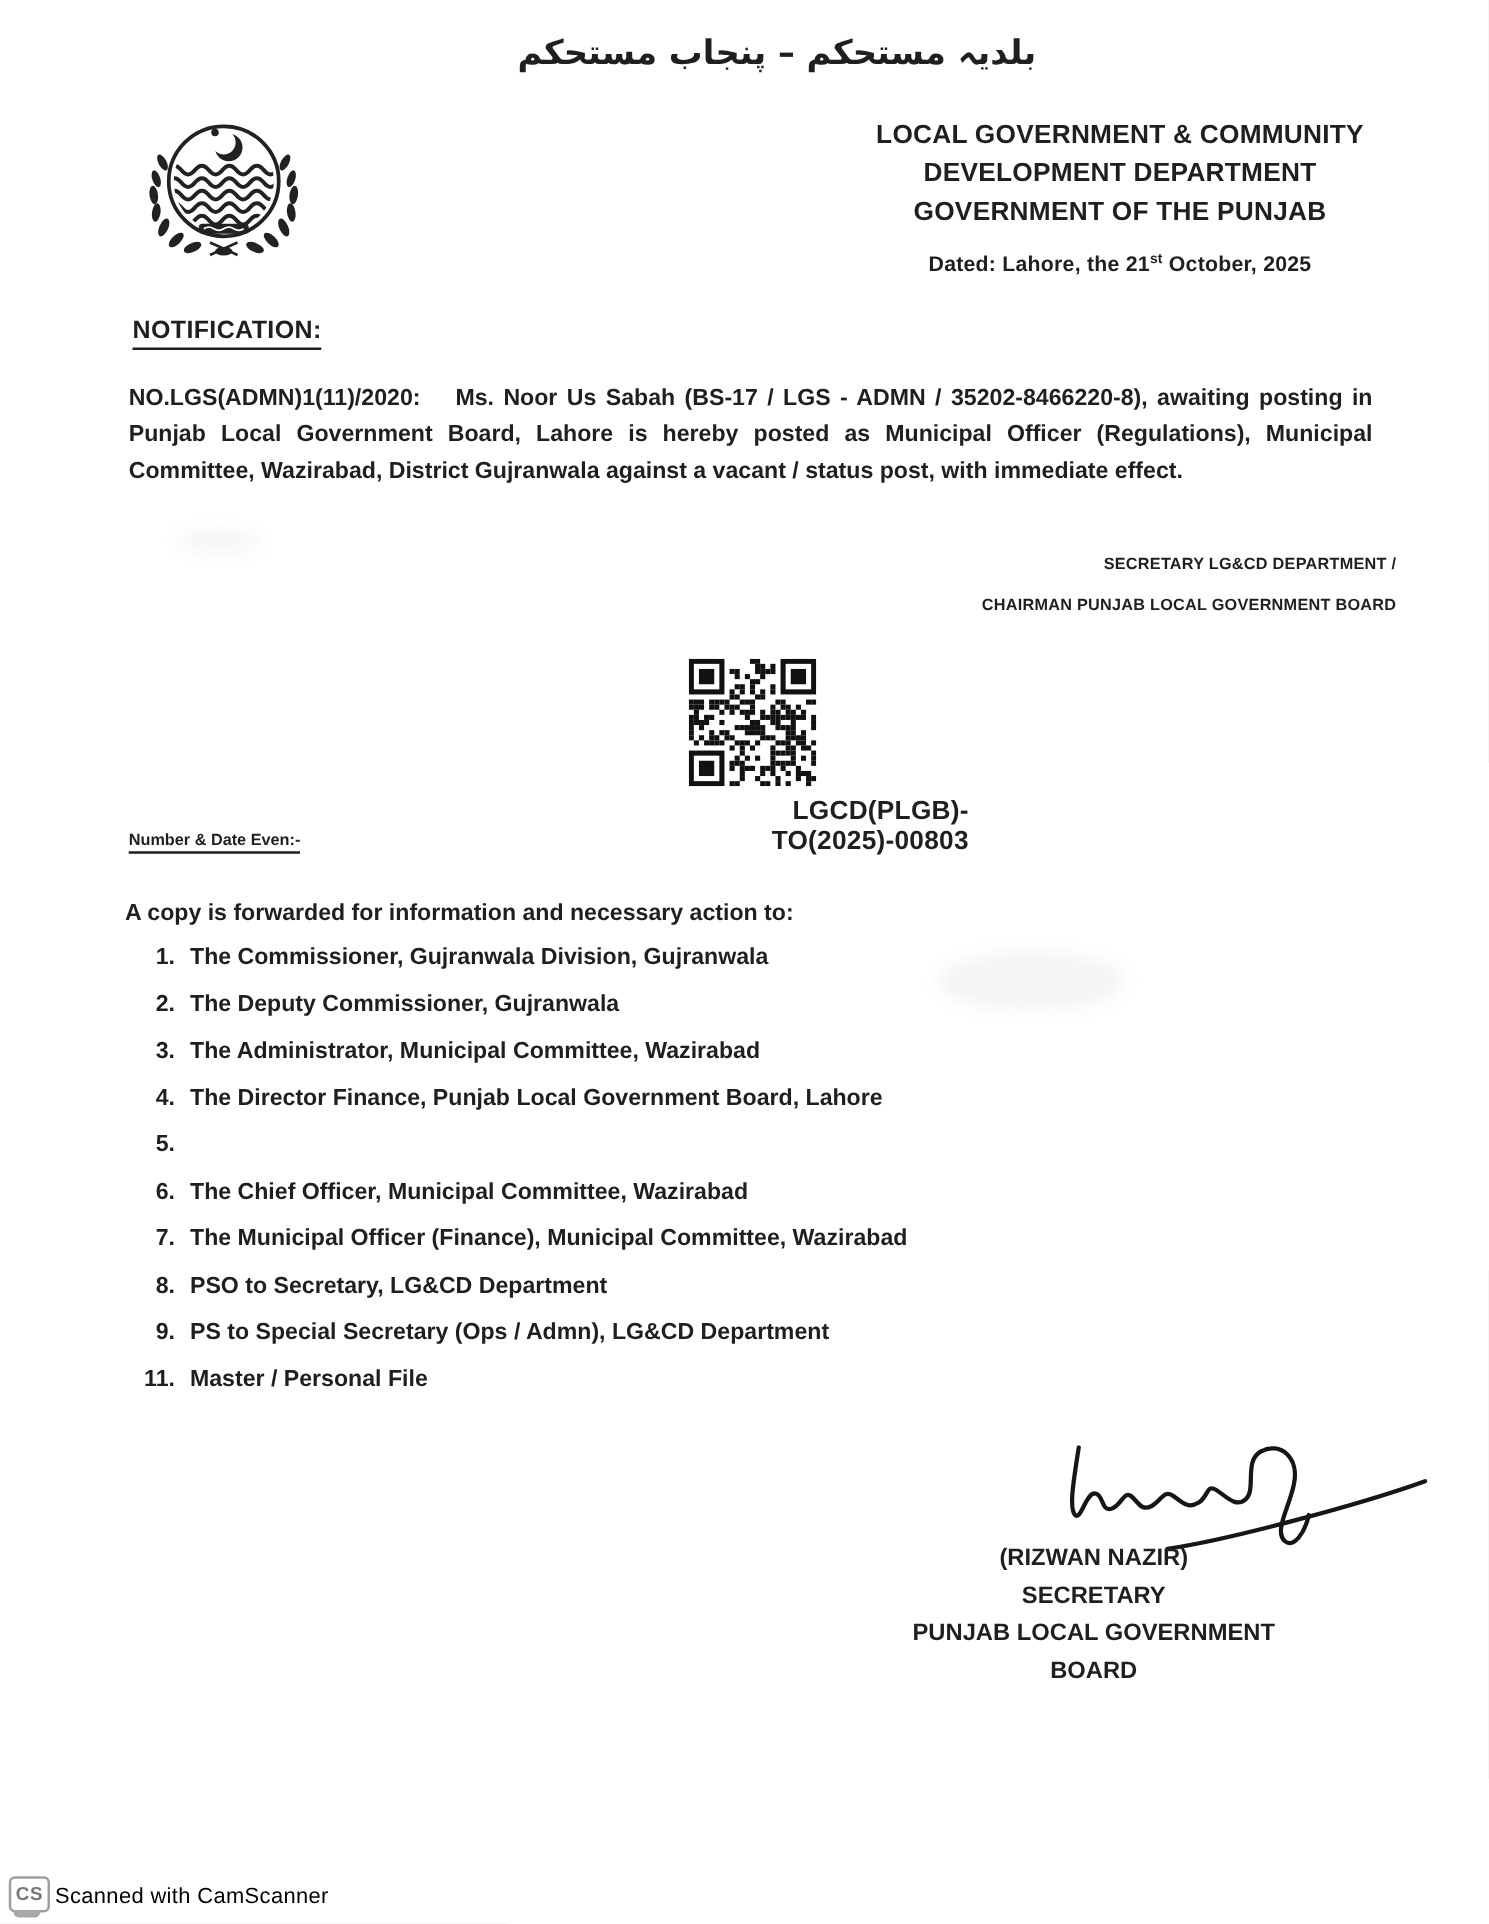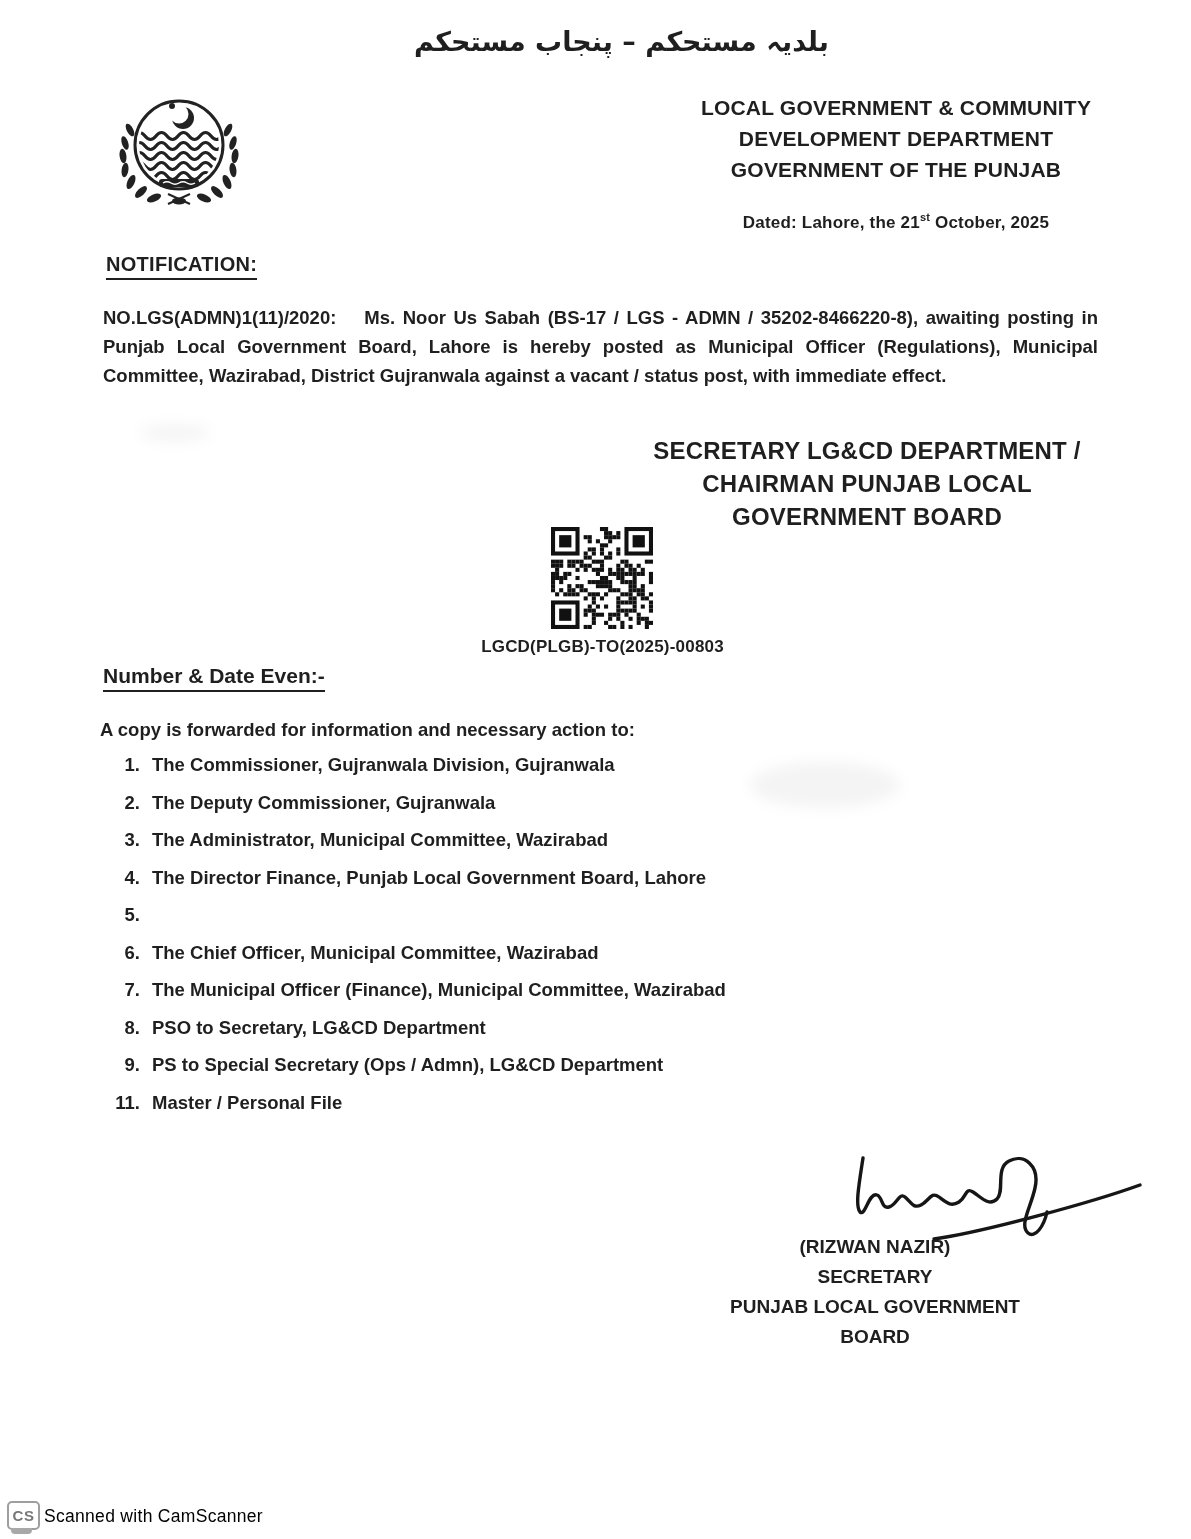--- a/index.html
+++ b/index.html
@@ -24,57 +24,57 @@
   }
   
   .crest{top:86px;left:100px;width:158px;height:122px;}
   .hdr{
     top:92px;left:698px;width:396px;
     text-align:center;
     font-size:21px;font-weight:bold;line-height:31px;
     letter-spacing:.2px;
   }
   .dated{
-    margin-top:28px;
+    margin-top:17px;
     font-size:17px;font-weight:bold;line-height:20px;
   }
   .dated sup{font-size:11px;vertical-align:super;line-height:0;}
   
   .notif-head{
     top:253px;left:106px;
     font-size:20px;font-weight:bold;
     border-bottom:2.5px solid #1f1f1f;
     padding-bottom:2px;letter-spacing:.3px;
   }
   .body-par{
     top:303px;left:103px;width:995px;
     font-size:18.5px;font-weight:600;line-height:29px;
     text-align:justify;
   }
   .refno{font-weight:bold;}
   .refgap{display:inline-block;width:28px;}
   
   .sig-title{
     top:434px;left:617px;width:500px;
-    text-align:center;
-    font-size:24px;font-weight:bold;line-height:33px;
+    text-align:right;
+    font-size:13px;font-weight:bold;line-height:33px;
     letter-spacing:.2px;
   }
   
   .qr{top:527px;left:551px;width:102px;height:102px;}
   .qr svg{width:102px;height:102px;display:block;}
   .qr-caption{
-    top:637px;left:455px;width:295px;
-    text-align:center;
-    font-size:17px;font-weight:bold;letter-spacing:.2px;
+    top:637px;left:480px;width:295px;
+    text-align:right;
+    font-size:21px;font-weight:bold;letter-spacing:.2px;
   }
   
   .nd-head{
     top:664px;left:103px;
-    font-size:21px;font-weight:bold;
+    font-size:13px;font-weight:bold;
     border-bottom:2.5px solid #1f1f1f;
     padding-bottom:2px;
   }
   .copy-intro{
     top:719px;left:100px;width:700px;
     font-size:18.5px;font-weight:600;
   }
   .recips{top:753px;left:100px;width:780px;}
   .recip-row{display:flex;margin-bottom:13.5px;line-height:24px;
     font-size:18.5px;font-weight:600;}

